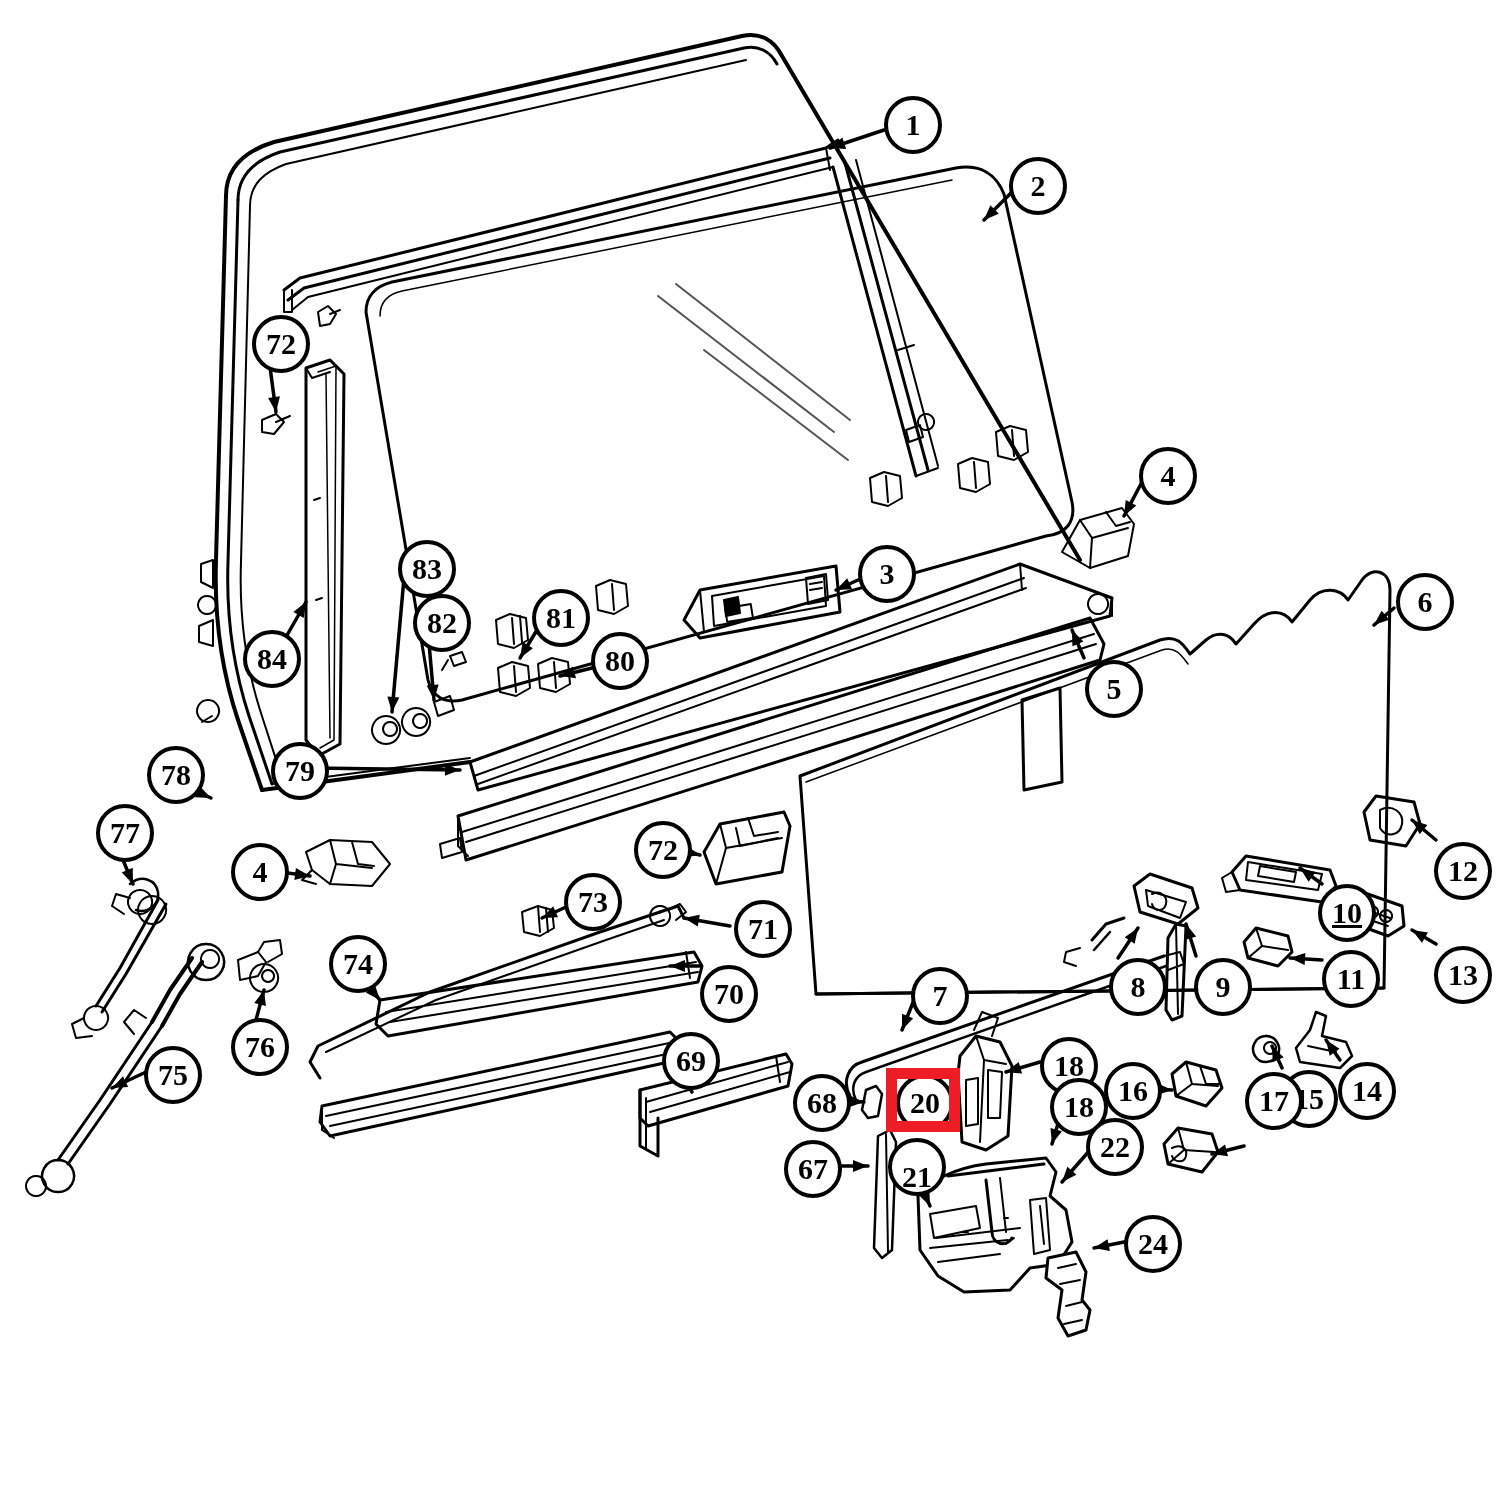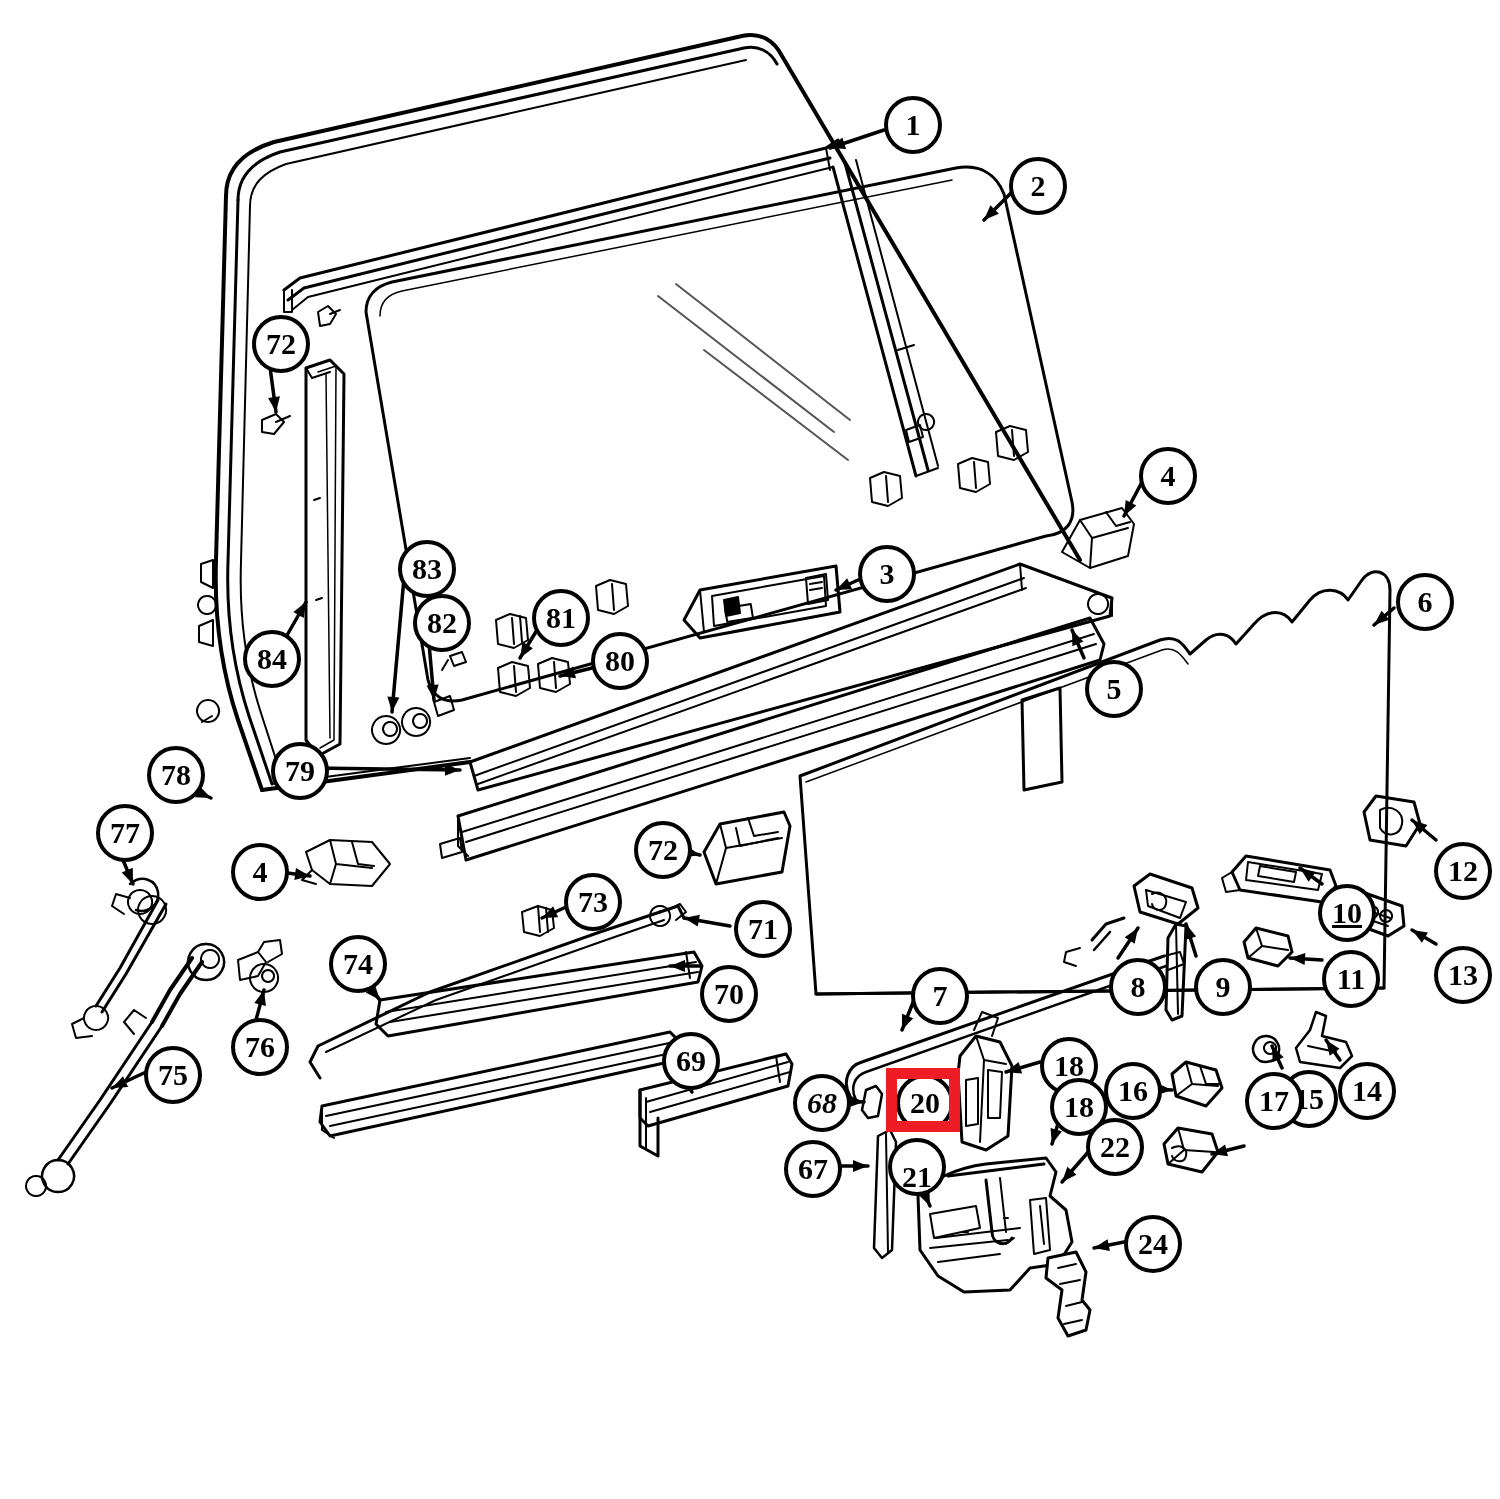--- a/index.html
+++ b/index.html
@@ -489,21 +489,21 @@
       </div>
       <div class="callout c-md" style="left: 1040px; top: 1037px;">
         <span>18</span>
       </div>
       <div class="callout c-md" style="left: 1104px; top: 1062px;">
         <span>16</span>
       </div>
       <div class="callout c-md" style="left: 662px; top: 1032px;">
         <span>69</span>
       </div>
-      <div class="callout c-md" style="left: 793px; top: 1074px; font-style: italic;">
+      <div class="callout c-md" style="left: 793px; top: 1074px;">
         <span>68</span>
       </div>
       <div class="callout c-md" style="left: 896px; top: 1074px;">
         <span>20</span>
       </div>
       <div class="callout c-md" style="left: 1050px; top: 1078px;">
         <span>18</span>
       </div>
       <div class="callout c-md" style="left: 1280px; top: 1070px;">
         <span>15</span>

